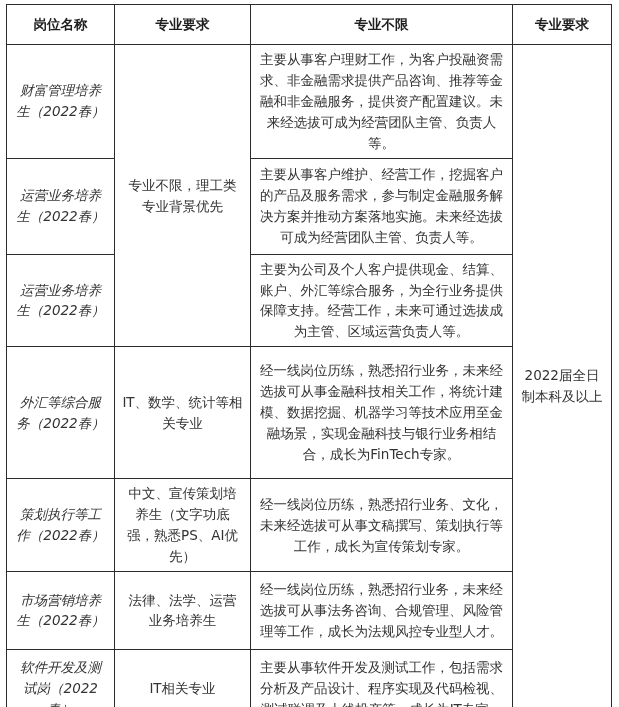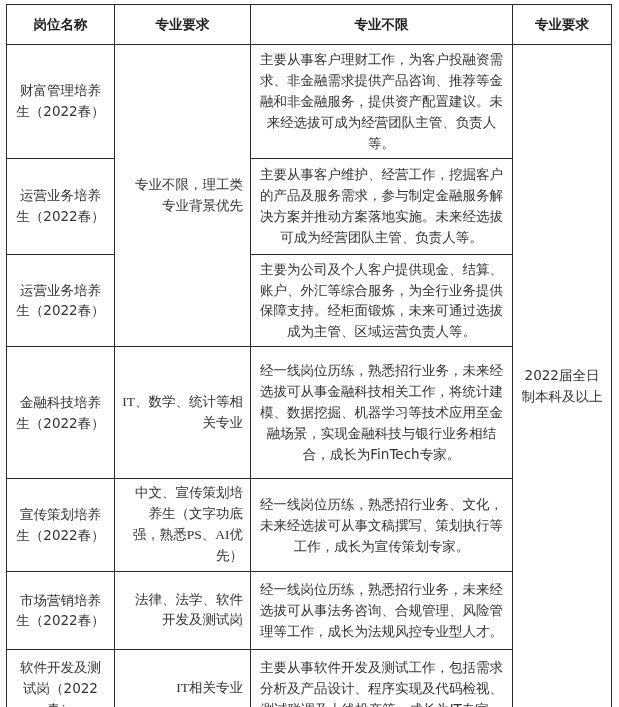--- a/index.html
+++ b/index.html
@@ -48,25 +48,25 @@
 
   th.hdr {
     font-weight: bold;
     color: #1f1f1f;
     text-align: center;
     font-size: 13.5px;
   }
   td.c-pos {
     text-align: center;
     padding: 4px 6px;
+    font-style: italic;
   }
   td.c-major {
-    text-align: right;
+    text-align: center;
     padding: 4px 6px;
-    font-family: Liberation Serif, serif;
   }
   td.c-duty {
     text-align: center;
     padding: 6px 8px;
   }
   td.c-edu {
     text-align: center;
     padding: 4px 5px;
   }
 </style>
@@ -96,38 +96,38 @@
         <td class="c-edu" rowspan="7">2022届全日制本科及以上</td>
       </tr>
 
       <tr class="r2">
         <td class="c-pos">运营业务培养生（2022春）</td>
         <td class="c-duty">主要从事客户维护、经营工作，挖掘客户的产品及服务需求，参与制定金融服务解决方案并推动方案落地实施。未来经选拔可成为经营团队主管、负责人等。</td>
       </tr>
 
       <tr class="r3">
         <td class="c-pos">运营业务培养生（2022春）</td>
-        <td class="c-duty">主要为公司及个人客户提供现金、结算、账户、外汇等综合服务，为全行业务提供保障支持。经柜面锻炼，未来可通过选拔成为主管、区域运营负责人等。</td>
+        <td class="c-duty">主要为公司及个人客户提供现金、结算、账户、外汇等综合服务，为全行业务提供保障支持。经营工作，未来可通过选拔成为主管、区域运营负责人等。</td>
       </tr>
 
       <tr class="r4">
-        <td class="c-pos">金融科技培养生（2022春）</td>
+        <td class="c-pos">外汇等综合服务（2022春）</td>
         <td class="c-major">IT、数学、统计等相关专业</td>
         <td class="c-duty">经一线岗位历练，熟悉招行业务，未来经选拔可从事金融科技相关工作，将统计建模、数据挖掘、机器学习等技术应用至金融场景，实现金融科技与银行业务相结合，成长为FinTech专家。</td>
       </tr>
 
       <tr class="r5">
-        <td class="c-pos">宣传策划培养生（2022春）</td>
+        <td class="c-pos">策划执行等工作（2022春）</td>
         <td class="c-major">中文、宣传策划培养生（文字功底强，熟悉PS、AI优先）</td>
         <td class="c-duty">经一线岗位历练，熟悉招行业务、文化，未来经选拔可从事文稿撰写、策划执行等工作，成长为宣传策划专家。</td>
       </tr>
 
       <tr class="r6">
         <td class="c-pos">市场营销培养生（2022春）</td>
-        <td class="c-major">法律、法学、软件开发及测试岗</td>
+        <td class="c-major">法律、法学、运营业务培养生</td>
         <td class="c-duty">经一线岗位历练，熟悉招行业务，未来经选拔可从事法务咨询、合规管理、风险管理等工作，成长为法规风控专业型人才。</td>
       </tr>
 
       <tr class="r7">
         <td class="c-pos">软件开发及测试岗（2022春）</td>
         <td class="c-major">IT相关专业</td>
         <td class="c-duty">主要从事软件开发及测试工作，包括需求分析及产品设计、程序实现及代码检视、测试联调及上线投产等，成长为IT专家。</td>
       </tr>
     </tbody>
   </table>

